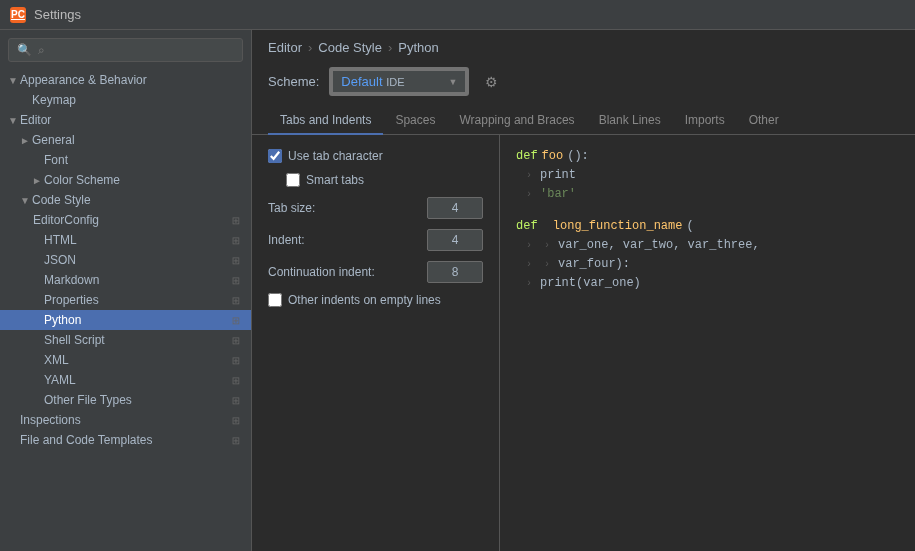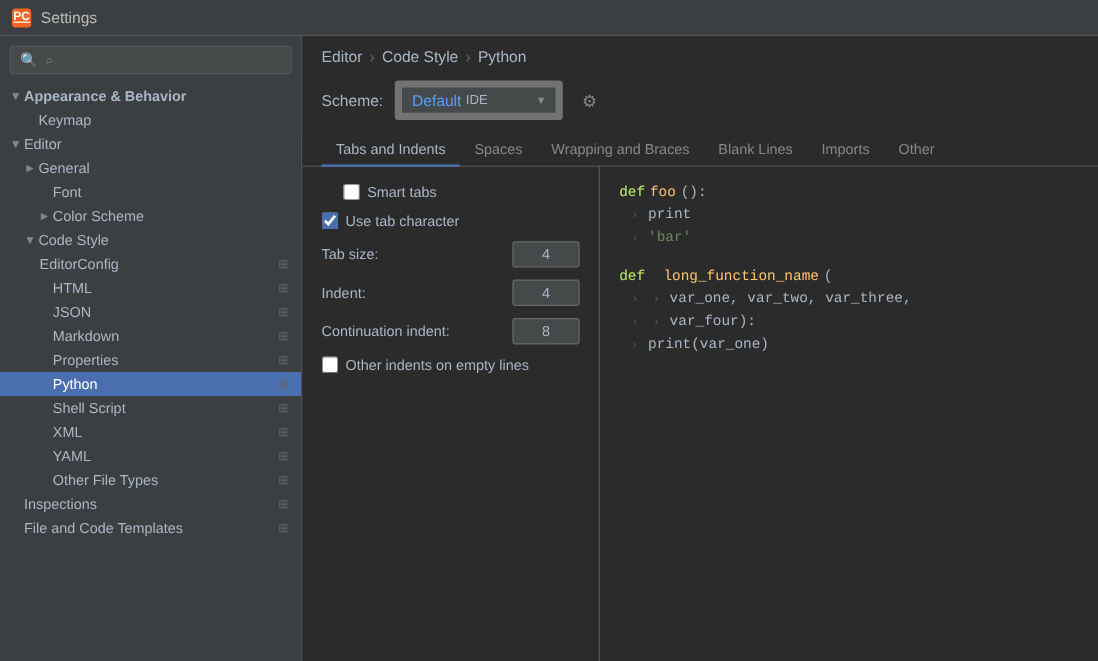--- a/index.html
+++ b/index.html
@@ -131,21 +131,21 @@
     .scheme-row {
       padding: 4px 16px 10px;
       display: flex;
       align-items: center;
       gap: 10px;
       flex-shrink: 0;
     }
     .scheme-label { color: #a9b7c6; font-size: 13px; }
     .scheme-dropdown {
       background: #45494a;
-      border: 6px solid #737373;
+      border: 4px solid #737373;
       border-radius: 3px;
       padding: 3px 32px 3px 8px;
       color: #589df6;
       font-size: 13px;
       position: relative;
       display: flex;
       align-items: center;
       min-width: 140px;
       cursor: pointer;
     }
@@ -264,21 +264,21 @@
 </div>
 
 <div class="main-layout">
 
   <div class="sidebar">
     <div class="search-box">
       <span>🔍</span>
       <input type="text" placeholder="⌕" style="">
     </div>
     <div class="sidebar-tree" id="sidebar-tree">
-        <div class="tree-item" style="padding-left: 6px; font-weight: bold;">
+        <div class="tree-item" style="padding-left: 6px;">
           <span class="arrow open"></span>
           <span class="item-label">Appearance &amp; Behavior</span>
         </div>
         <div class="tree-item" style="padding-left: 18px;">
           <span class="arrow empty"></span>
           <span class="item-label">Keymap</span>
         </div>
         <div class="tree-item" style="padding-left: 6px;">
           <span class="arrow open"></span>
           <span class="item-label">Editor</span>
@@ -387,28 +387,28 @@
         <div class="tab">Wrapping and Braces</div>
         <div class="tab">Blank Lines</div>
         <div class="tab">Imports</div>
         <div class="tab">Other</div>
       </div>
 
     <div class="split-pane">
 
       <div class="settings-panel">
 
+        <div class="checkbox-row">
+          <input type="checkbox" id="useTab" checked="" style="">
+          <label class="checkbox-label" for="useTab">Use tab character</label>
+        </div>
+
         <div class="checkbox-row" style="margin-left:18px;">
           <input type="checkbox" id="smartTabs" style="">
           <label class="checkbox-label" for="smartTabs">Smart tabs</label>
-        </div>
-
-        <div class="checkbox-row">
-          <input type="checkbox" id="useTab" checked="" style="">
-          <label class="checkbox-label" for="useTab">Use tab character</label>
         </div>
 
         <div class="field-row">
           <span class="field-label">Tab size:</span>
           <input class="field-input" type="text" value="4" style="">
         </div>
 
         <div class="field-row">
           <span class="field-label">Indent:</span>
           <input class="field-input" type="text" value="4" style="">

